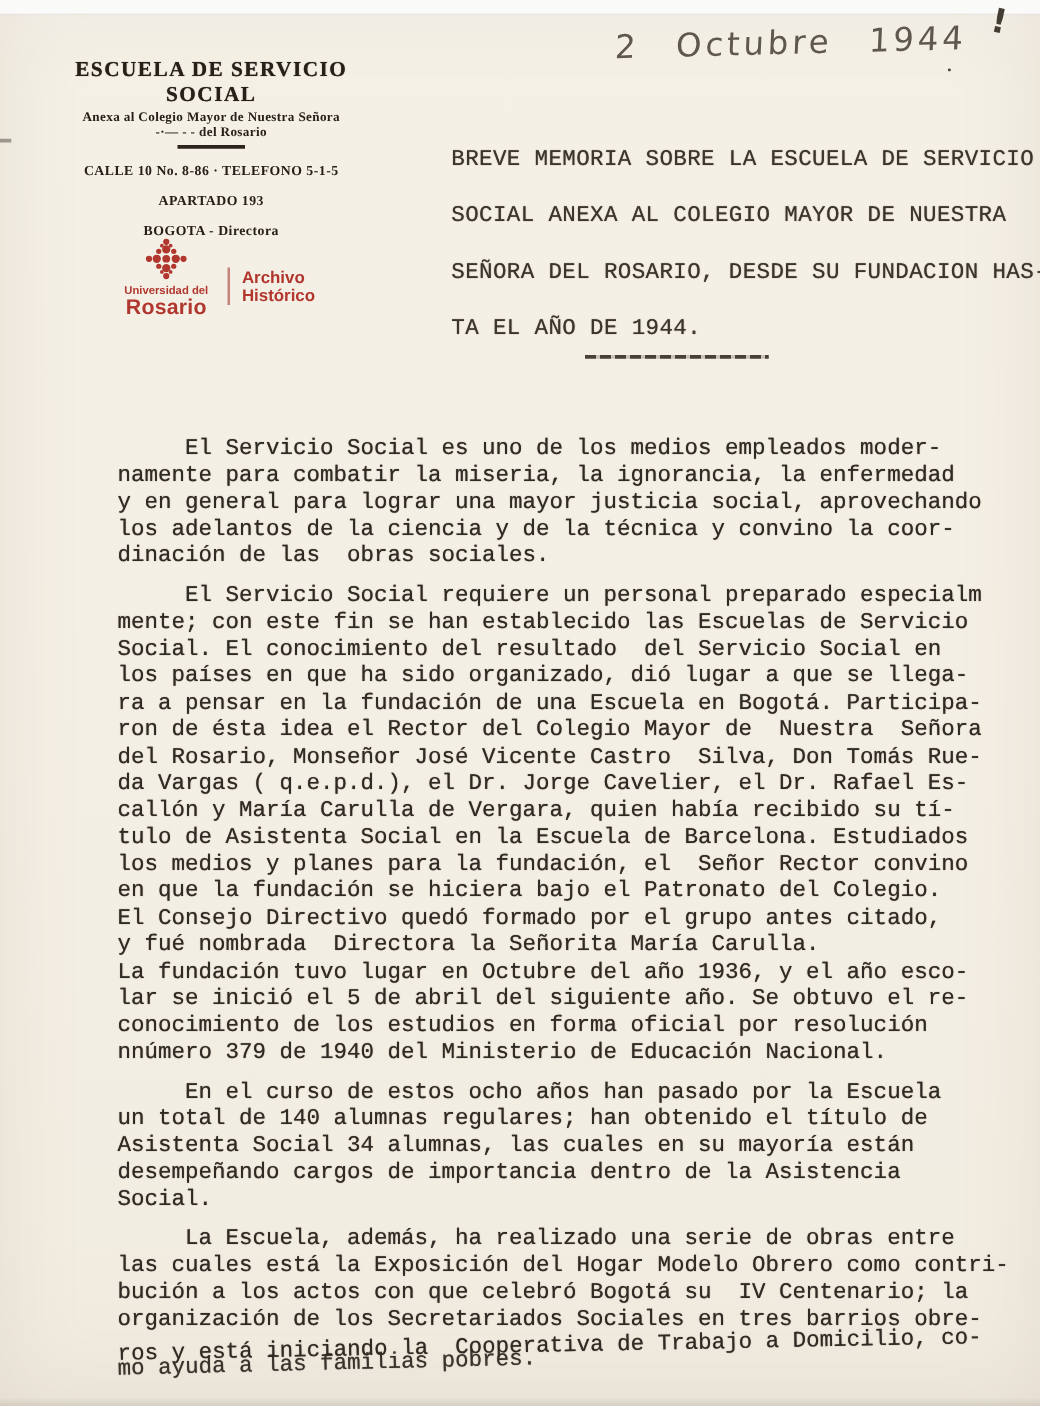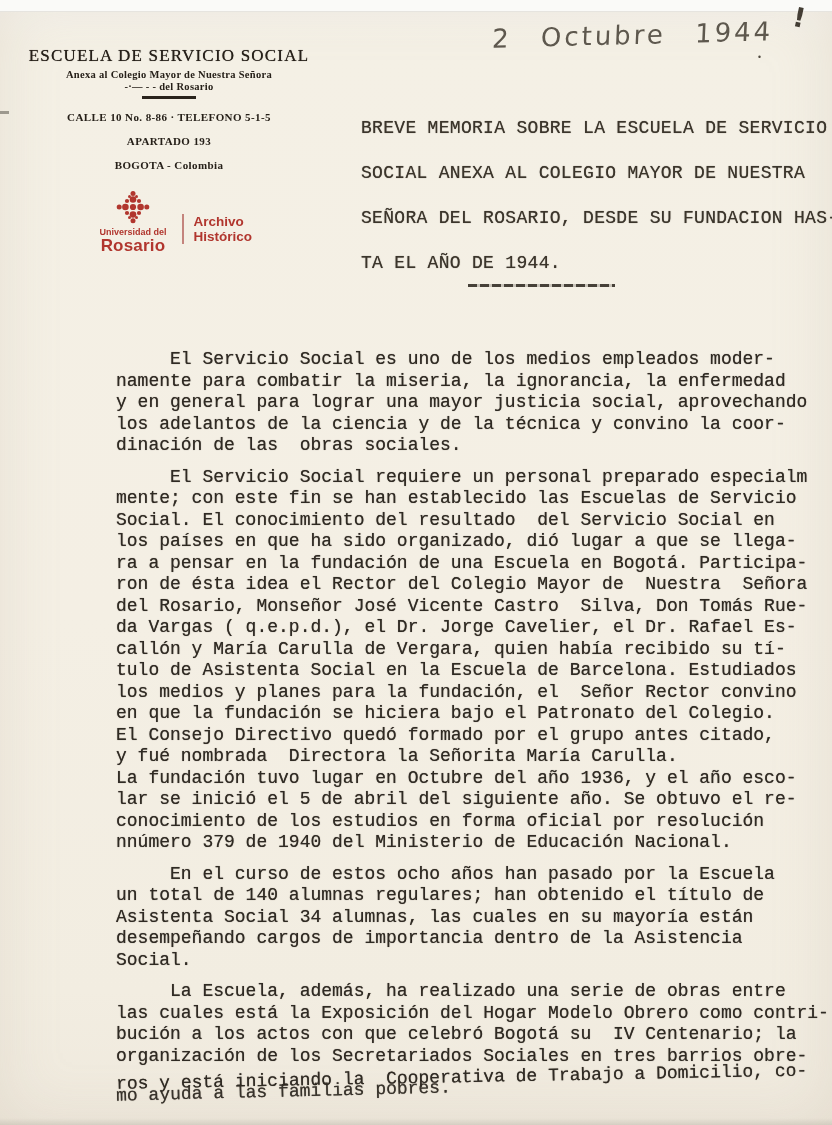--- a/index.html
+++ b/index.html
@@ -10,21 +10,21 @@
     font-family:"Liberation Serif","DejaVu Serif",serif;
   }
   .page::before { content:""; position:absolute; top:0; left:0; right:0; height:11px;
     background:#fafaf8; border-bottom:1px solid #e6e4df; }
   .page::after { content:""; position:absolute; bottom:0; left:0; right:0; height:7px;
     background:linear-gradient(rgba(0,0,0,0),rgba(110,105,95,0.16)); }
 
   
   .letterhead { position:absolute; left:28px; top:46px; width:282px; text-align:center;
     color:#262019; }
-  .lh-name { font-size:17px; font-weight:normal; letter-spacing:1.2px; margin:0;
+  .lh-name { font-size:17px; font-weight:bold; letter-spacing:1.2px; margin:0;
     text-shadow:0 0 0.7px rgba(30,24,18,.85); }
   .lh-sub1 { font-size:10.5px; font-weight:bold; margin-top:3px; letter-spacing:.3px; }
   .lh-sub2 { font-size:10.5px; font-weight:bold; margin-top:1px; letter-spacing:.3px; }
   .lh-rule { width:54px; height:2.5px; background:#2a241d; margin:4px auto 5px auto; }
   .lh-addr, .lh-apartado, .lh-city { font-size:11px; font-weight:bold; letter-spacing:.4px;
     margin-top:12px; }
 
   
   .logo { position:absolute; left:94px; top:190px; display:flex; align-items:center;
     font-family:"Liberation Sans","DejaVu Sans",sans-serif; color:#b1362e; }
@@ -49,40 +49,40 @@
   .typew { font-family:"Liberation Mono","DejaVu Sans Mono",monospace; color:#2f2a23;
     text-shadow:0 0 0.8px rgba(45,38,30,.75); }
   .tline { white-space:pre; }
 
   .title-block { position:absolute; left:361px; top:106px; font-size:18px; line-height:45px;
     color:#3b352b; letter-spacing:.3px; }
   .title-divider { position:absolute; left:468px; top:284px; width:147px; height:2.6px;
     background:repeating-linear-gradient(90deg,#332d25 0 9px,rgba(51,45,37,.25) 9px 12px);
     opacity:.9; }
 
-  .body-text { position:absolute; left:116px; top:349px; font-size:18px; line-height:21.5px; }
+  .body-text { position:absolute; left:94px; top:349px; font-size:18px; line-height:21.5px; }
   .para { margin-top:10px; }
   .para:first-child { margin-top:0; }
   
   #para-3 .tline:nth-child(5) { transform:rotate(-1.1deg); }
   #para-3 .tline:nth-child(6) { margin-top:-12px; transform:rotate(-1.4deg); opacity:.95; }
 </style>
 </head>
 <body>
 
 <div class="page">
 
   <div class="letterhead">
     <div class="lh-name">ESCUELA DE SERVICIO SOCIAL</div>
     <div class="lh-sub1">Anexa al Colegio Mayor de Nuestra Señora</div>
     <div class="lh-sub2">-·— - -  del Rosario</div>
     <div class="lh-rule"></div>
     <div class="lh-addr">CALLE 10 No. 8-86  ·  TELEFONO 5-1-5</div>
     <div class="lh-apartado">APARTADO 193</div>
-    <div class="lh-city">BOGOTA - Colombia</div>
+    <div class="lh-city">BOGOTA - Directora</div>
   </div>
 
   <div class="logo">
     <div class="logo-left">
       <svg class="logo-emblem" width="40" height="36" viewBox="0 0 40 36">
         <g fill="#b1362e">
           <circle cx="20" cy="17" r="3.1"></circle>
           <circle cx="20" cy="9.5" r="3.3"></circle>
             <circle cx="20" cy="3.4" r="2.5"></circle>
           <circle cx="20" cy="24.5" r="3.3"></circle>

